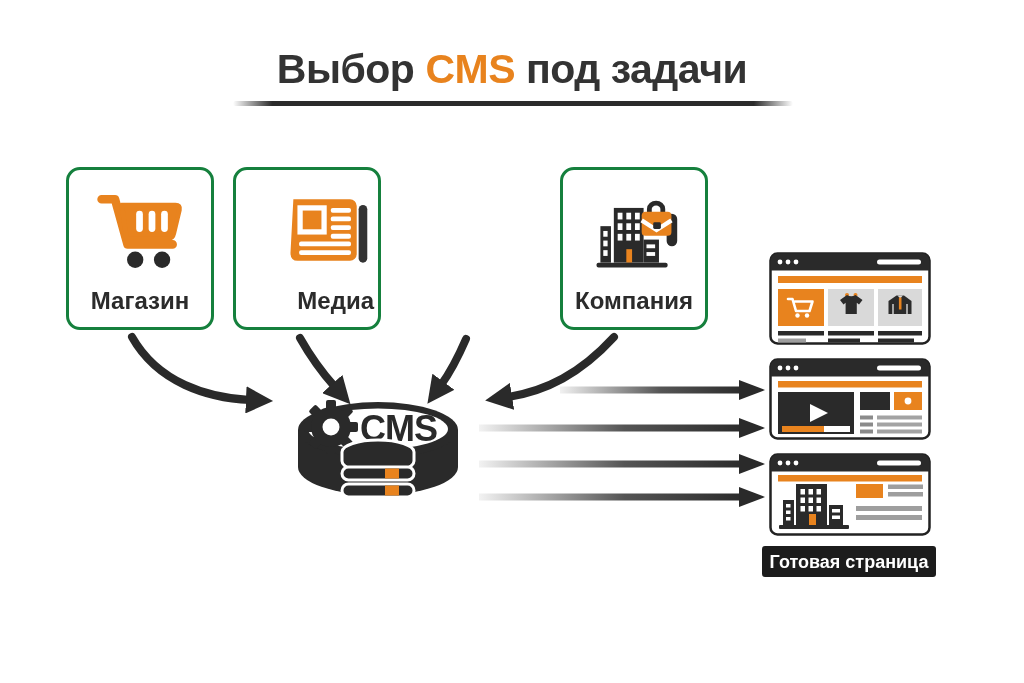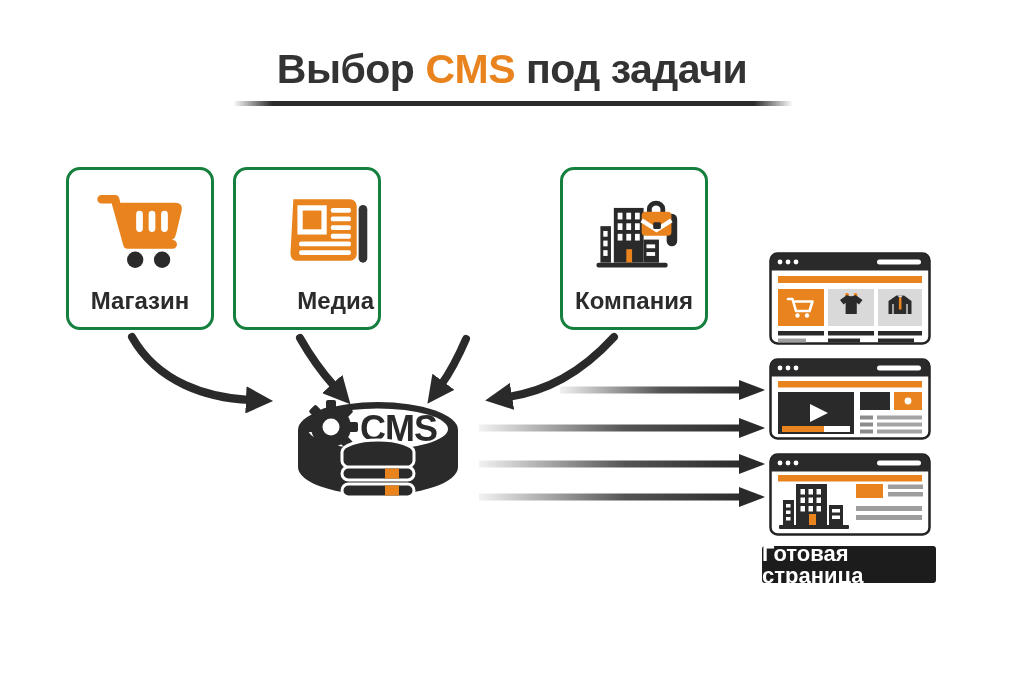--- a/index.html
+++ b/index.html
@@ -31,21 +31,21 @@
   .box-label { font-size:24px; font-weight:bold; color:#2b2b2b; line-height:1; }
   
   .overlay { position:absolute; left:0; top:0; width:1024px; height:683px; }
   
   .badge {
     position:absolute; background:#1c1c1c; color:#fff; font-weight:bold;
     display:flex; align-items:center; justify-content:center; border-radius:3px;
     line-height:1;
   }
   .badge-engine { left:330px; top:506px; width:114px; height:32px; font-size:21px; }
-  .badge-result { left:762px; top:546px; width:174px; height:37px; font-size:22px; }
+  .badge-result { left:762px; top:546px; width:174px; height:31px; font-size:18px; }
   
   .bw { position:absolute; left:769px; }
   .bw svg { display:block; }
   .bw1 { top:252px; width:162px; height:93px; }
   .bw2 { top:358px; width:162px; height:82px; }
   .bw3 { top:453px; width:162px; height:83px; }
 </style>
 </head>
 <body>
 

